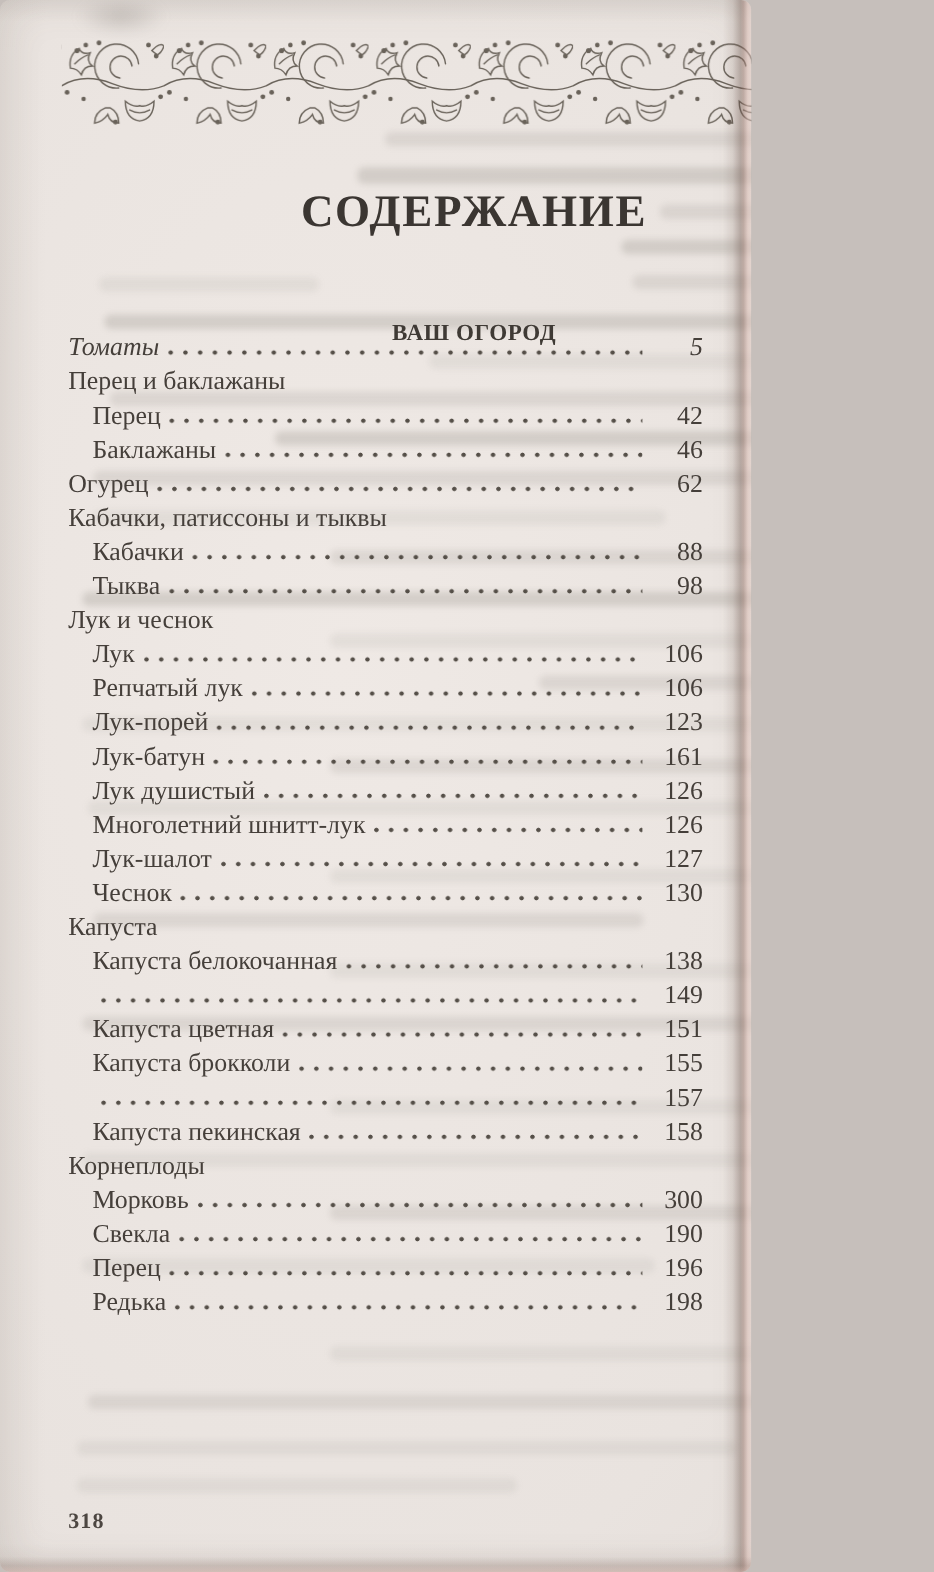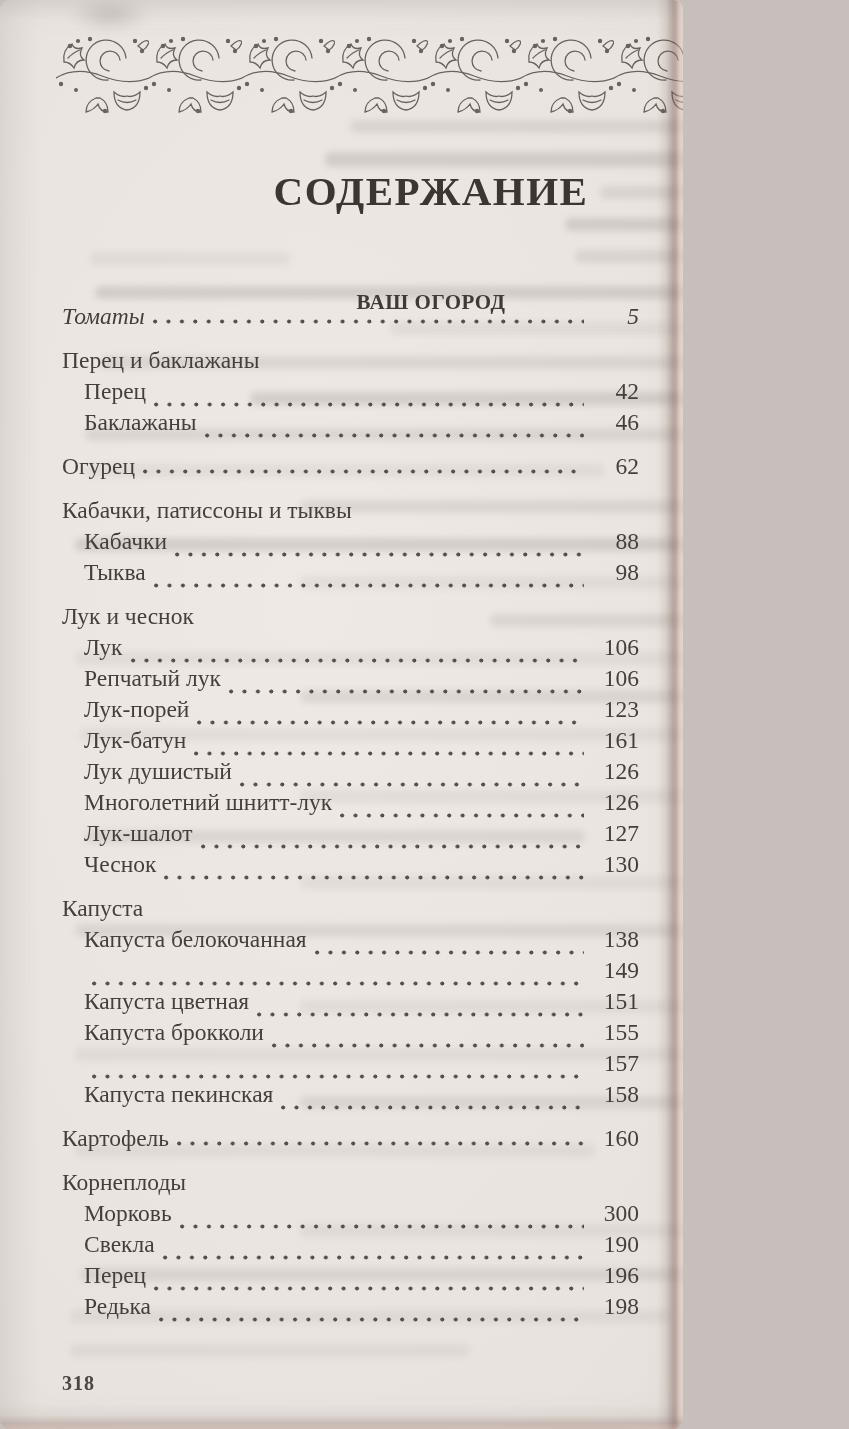--- a/index.html
+++ b/index.html
@@ -73,23 +73,23 @@
     text-align:center;font-weight:bold;font-size:21px;letter-spacing:.5px;
     color:#3f3a35;
     margin-top:45px;
   }
 
   .toc{
     position:absolute;left:62px;right:44px;top:301px;
     font-size:23.5px;line-height:31px;
   }
   .toc-row{display:flex;align-items:baseline;}
-  .toc-row.top{margin-top:13px;}
+  .toc-row.top{}
   .toc-row.top:first-child{margin-top:0;font-style:italic;}
-  .toc-row.sub{padding-left:22px;align-items:flex-end;}
+  .toc-row.sub{padding-left:22px;}
   .toc-label{white-space:nowrap;}
   .dots{
     flex:1 1 auto;height:5px;margin:0 9px 0 6px;
     background-image:radial-gradient(circle at 2.2px 2.5px, #554f48 1.7px, rgba(0,0,0,0) 2.3px);
     background-size:13.4px 5px;background-repeat:repeat-x;background-position:2px 0;
   }
   .toc-page{min-width:46px;text-align:right;white-space:nowrap;}
 
   .folio{
     position:absolute;left:62px;top:1372px;
@@ -275,25 +275,20 @@
       <div class="toc-row sub">
         <span class="dots"></span>
         <span class="toc-page">157</span>
       </div>
       <div class="toc-row sub">
         <span class="toc-label">Капуста пекинская</span>
         <span class="dots"></span>
         <span class="toc-page">158</span>
       </div>
       <div class="toc-row top">
-        <span class="toc-label">Картофель</span>
-        <span class="dots"></span>
-        <span class="toc-page">160</span>
-      </div>
-      <div class="toc-row top">
         <span class="toc-label">Корнеплоды</span>
       </div>
       <div class="toc-row sub">
         <span class="toc-label">Морковь</span>
         <span class="dots"></span>
         <span class="toc-page">300</span>
       </div>
       <div class="toc-row sub">
         <span class="toc-label">Свекла</span>
         <span class="dots"></span>

